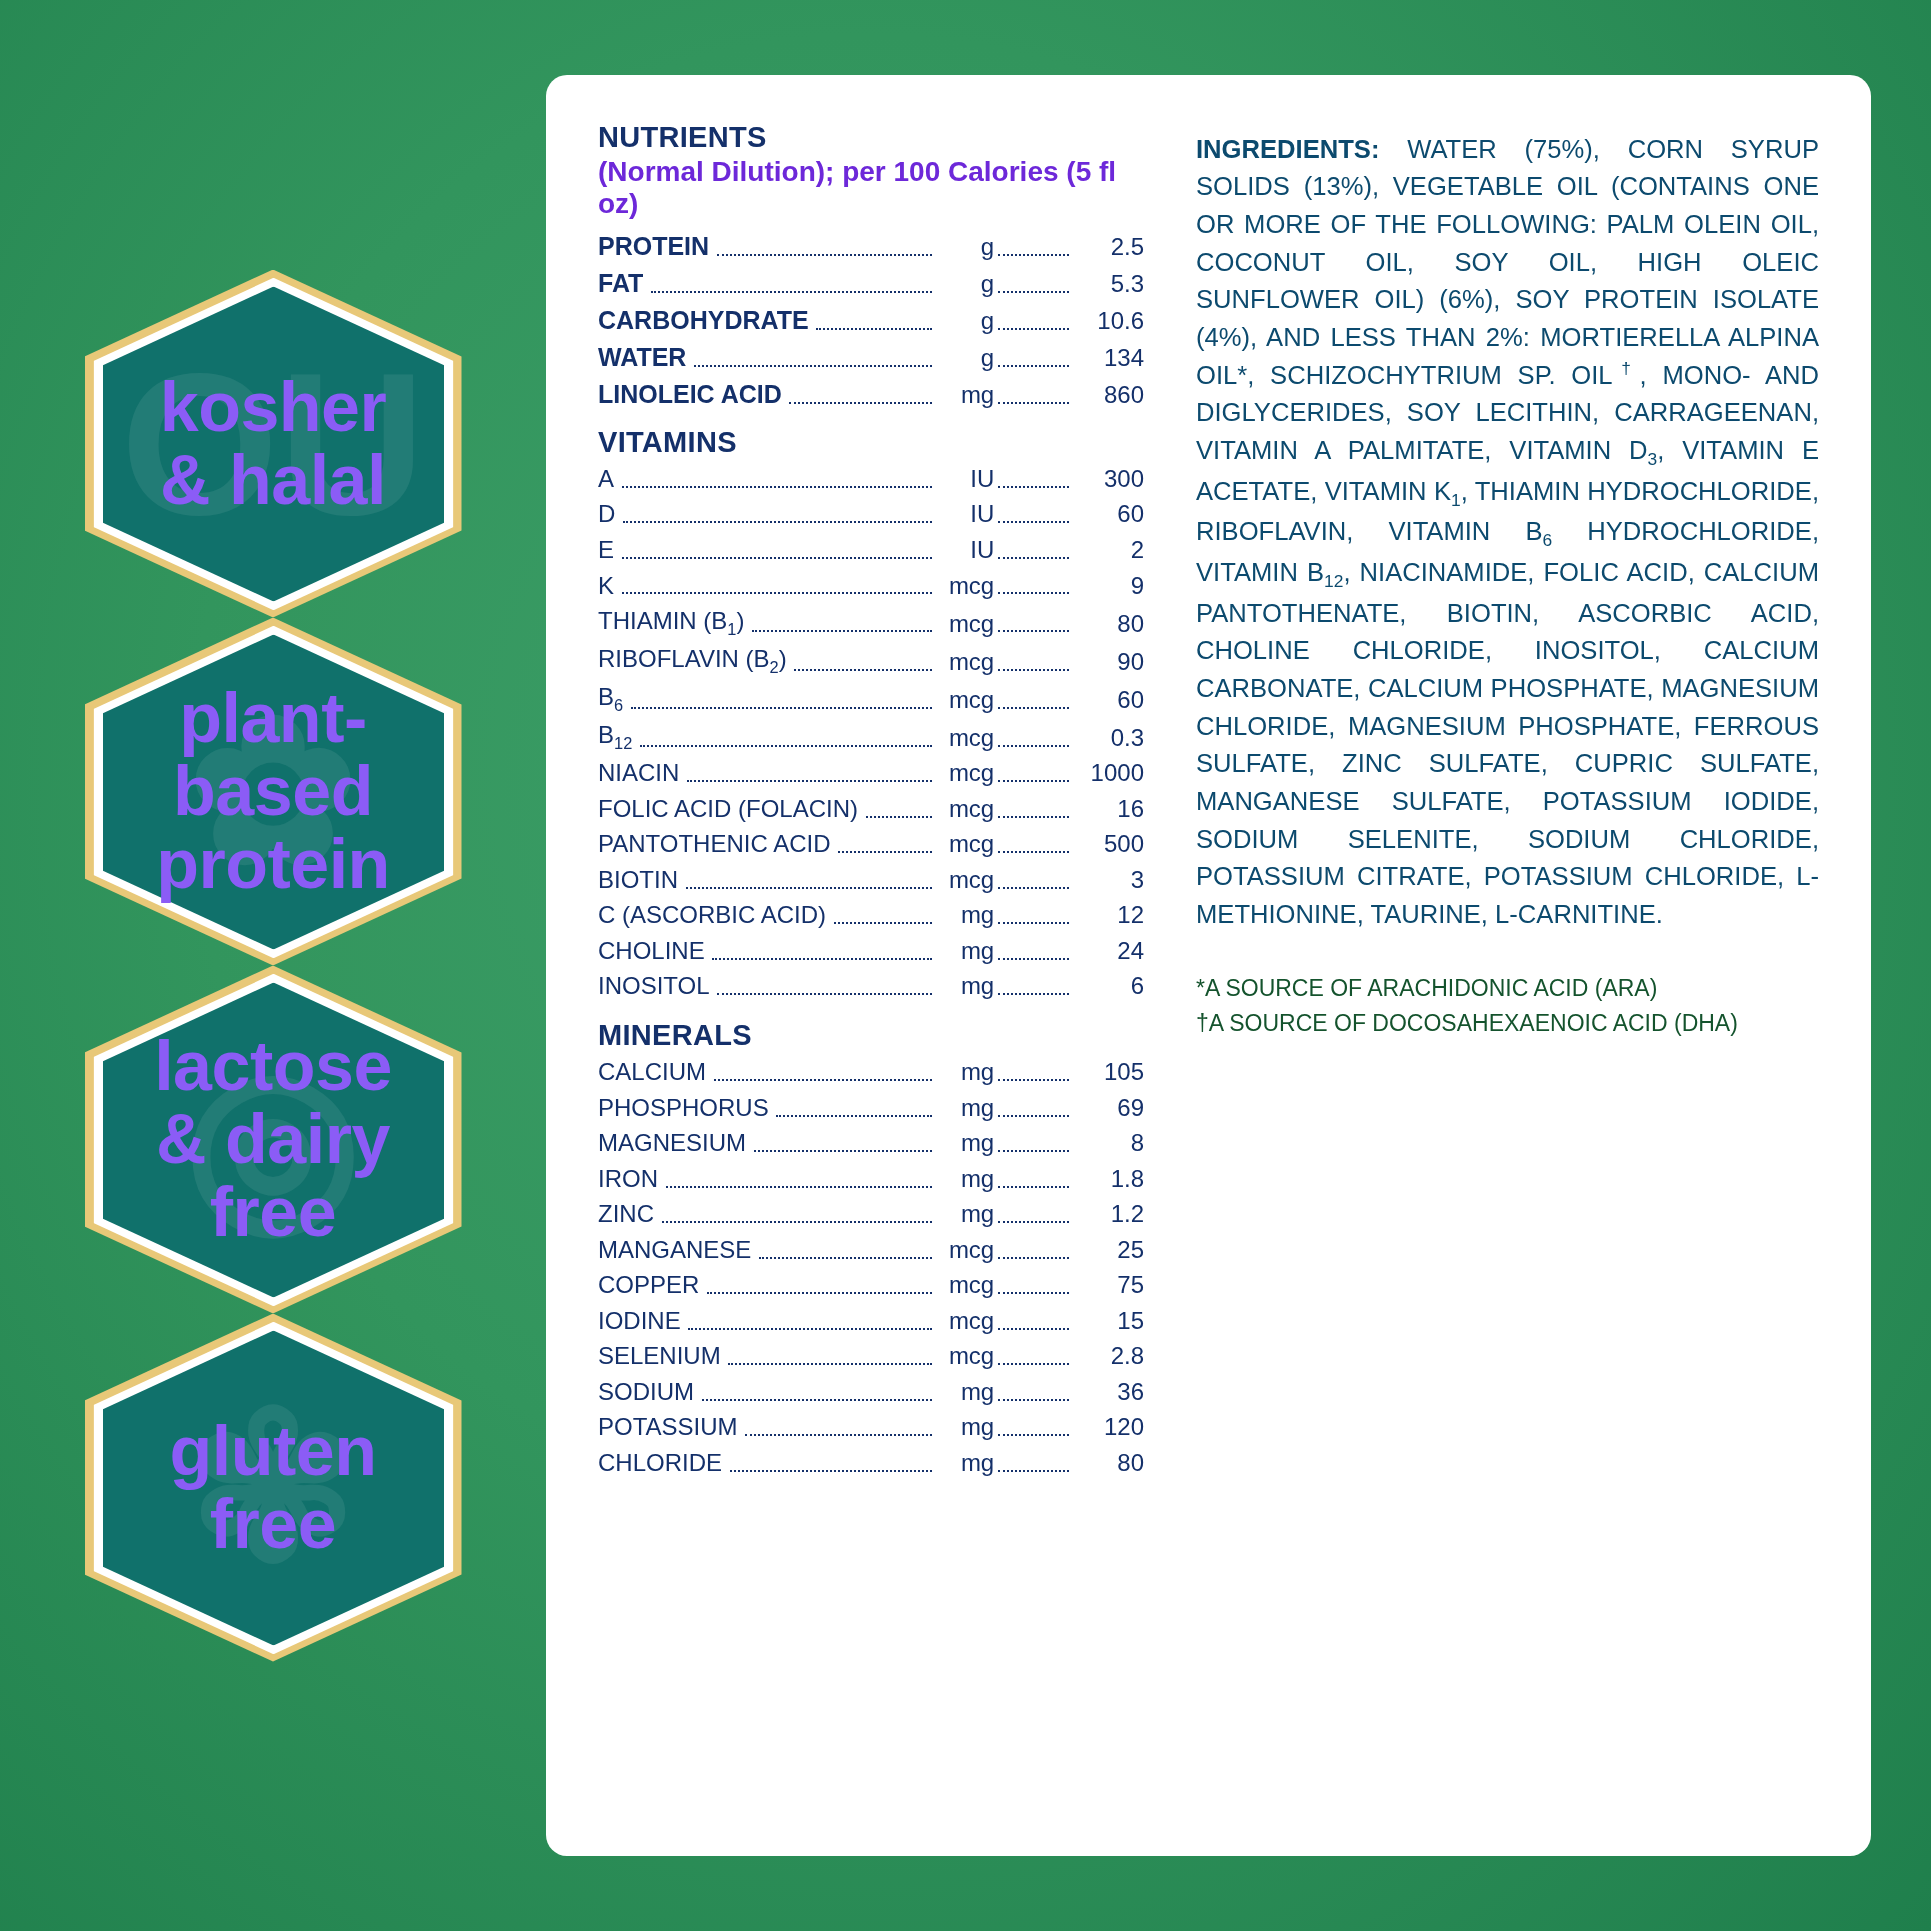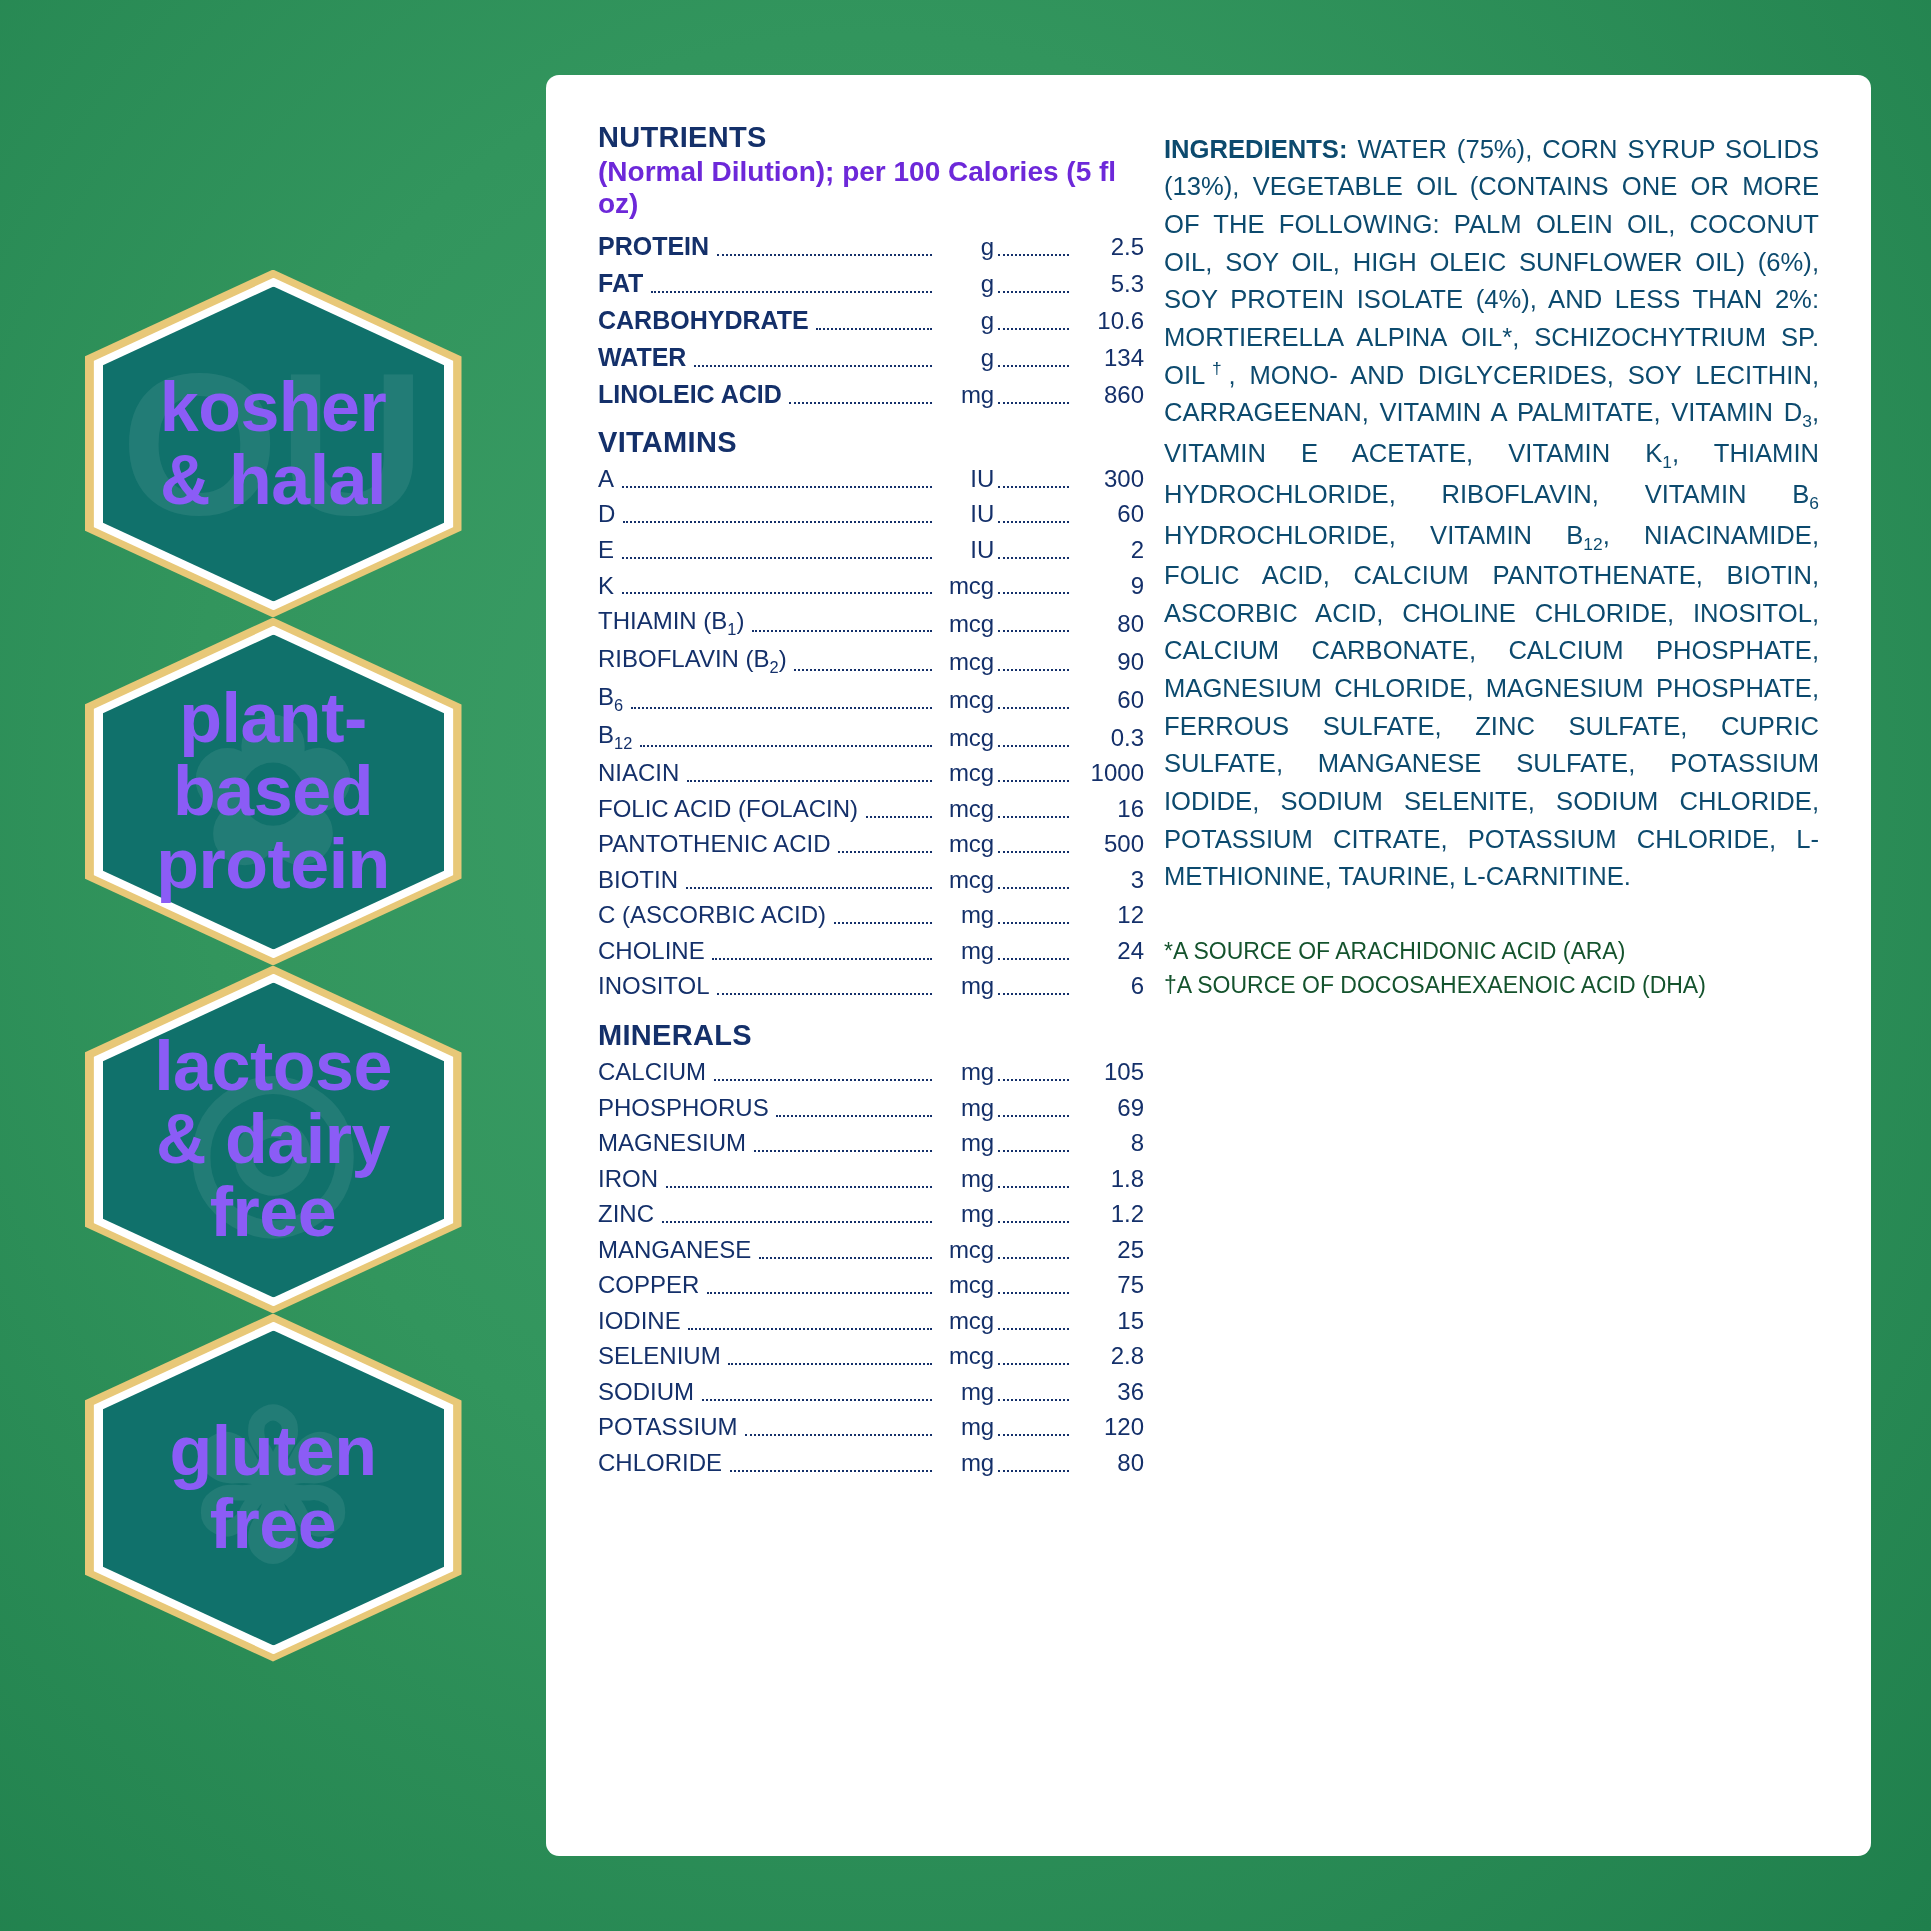--- a/index.html
+++ b/index.html
@@ -57,26 +57,26 @@
     color: rgba(255,255,255,0.08);
     font-size: 203px;
     line-height: 1;
     font-weight: 700;
     user-select: none;
   }
 
   
   .panel {
     background: #ffffff;
-    border-radius: 13px;
+    border-radius: 21px;
     margin: 75px 60px 75px 0;
     flex: 1;
     padding: 46px 52px 39px 52px;
     display: flex;
-    gap: 20px;
+    gap: 52px;
     color: #12305e;
     justify-content: flex-end;
   }
   .col-left { width: 546px; flex: none; }
   .col-right { flex: 1; padding-top: 9.7px; }
 
   h2.sect {
     font-size: 29px;
     font-weight: 700;
     color: #14306a;

